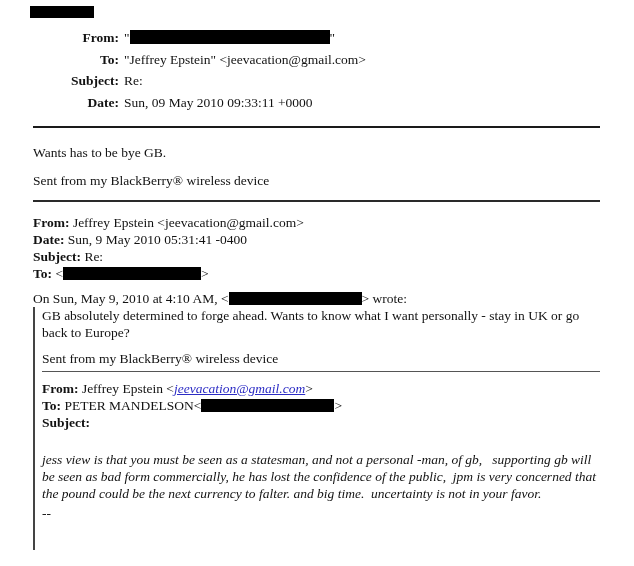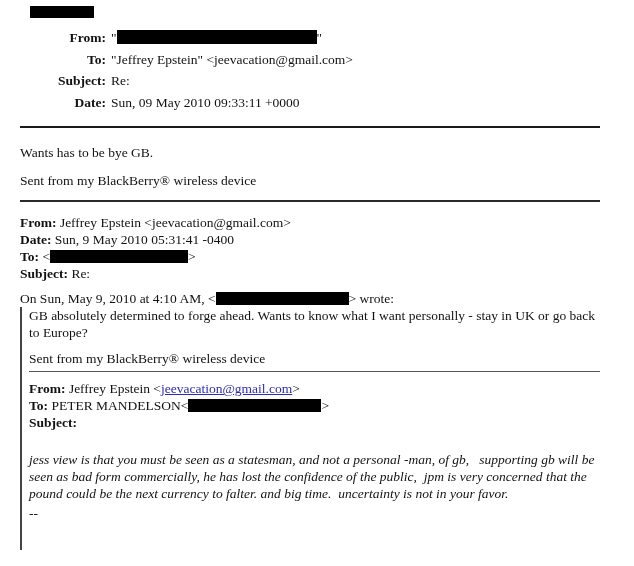--- a/index.html
+++ b/index.html
@@ -11,21 +11,21 @@
   html, body { background: #ffffff; }
   .page {
     position: relative;
     width: 634px;
     height: 566px;
     background: #ffffff;
     color: var(--text-color);
     font-family: "Liberation Serif", "DejaVu Serif", serif;
     font-size: 13.5px;
     line-height: 17px;
-    padding: 0 34px 0 20px;
+    padding: 0 34px 0 33px;
     overflow: hidden;
   }
   .redact {
     display: inline-block;
     background: var(--redaction-color);
     height: 13px;
     vertical-align: -2px;
   }
   .r-top { position: absolute; left: 30px; top: 6px; width: 64px; height: 12px; }
   .r-email1-from { width: 200px; height: 14px; }
@@ -55,21 +55,21 @@
   blockquote.quoted {
     border-left: 2px solid #444;
     padding-left: 7px;
     margin-left: 0;
     padding-bottom: 30px;
   }
   .quoted .sig { margin-top: 9px; }
   .quoted .hdr-inline { margin-top: 8px; }
   .p-jess { margin-top: 20px; white-space: pre-wrap; font-style: italic; }
   .sigblock { margin-top: 6px; line-height: 12px; }
-  a.mail-link { color: var(--link-color); text-decoration: underline; cursor: pointer; }
+  a.mail-link { color: var(--link-color); text-decoration: underline; cursor: pointer; font-style: italic; }
 </style>
 </head>
 <body>
 
 <div class="page">
 
   <span class="redact r-top"></span>
 
   <div class="hdr1">
     <div class="h1row">
@@ -95,22 +95,22 @@
   <div class="body1">
     <p>Wants has to be bye GB.</p>
     <p>Sent from my BlackBerry® wireless device</p>
   </div>
 
   <hr class="rule-mid">
 
   <div class="hdr-inline">
     <div><span class="lbl">From:</span> <span>Jeffrey Epstein &lt;jeevacation@gmail.com&gt;</span></div>
     <div><span class="lbl">Date:</span> <span>Sun, 9 May 2010 05:31:41 -0400</span></div>
+    <div><span class="lbl">Subject:</span> <span>Re:</span></div>
     <div><span class="lbl">To:</span> <span><span>&lt;</span><span class="redact r-email2-to"></span><span>&gt;</span></span></div>
-    <div><span class="lbl">Subject:</span> <span>Re:</span></div>
   </div>
 
 
   <p class="p-intro"><span>On Sun, May 9, 2010 at 4:10 AM, &lt;</span><span class="redact r-intro"></span><span>&gt; wrote:</span></p>
 
   <blockquote class="quoted">
     <p>GB absolutely determined to forge ahead. Wants to know what I want personally - stay in UK or go back to Europe?</p>
     <p class="sig">Sent from my BlackBerry® wireless device</p>
 
     <hr class="rule-thin">

